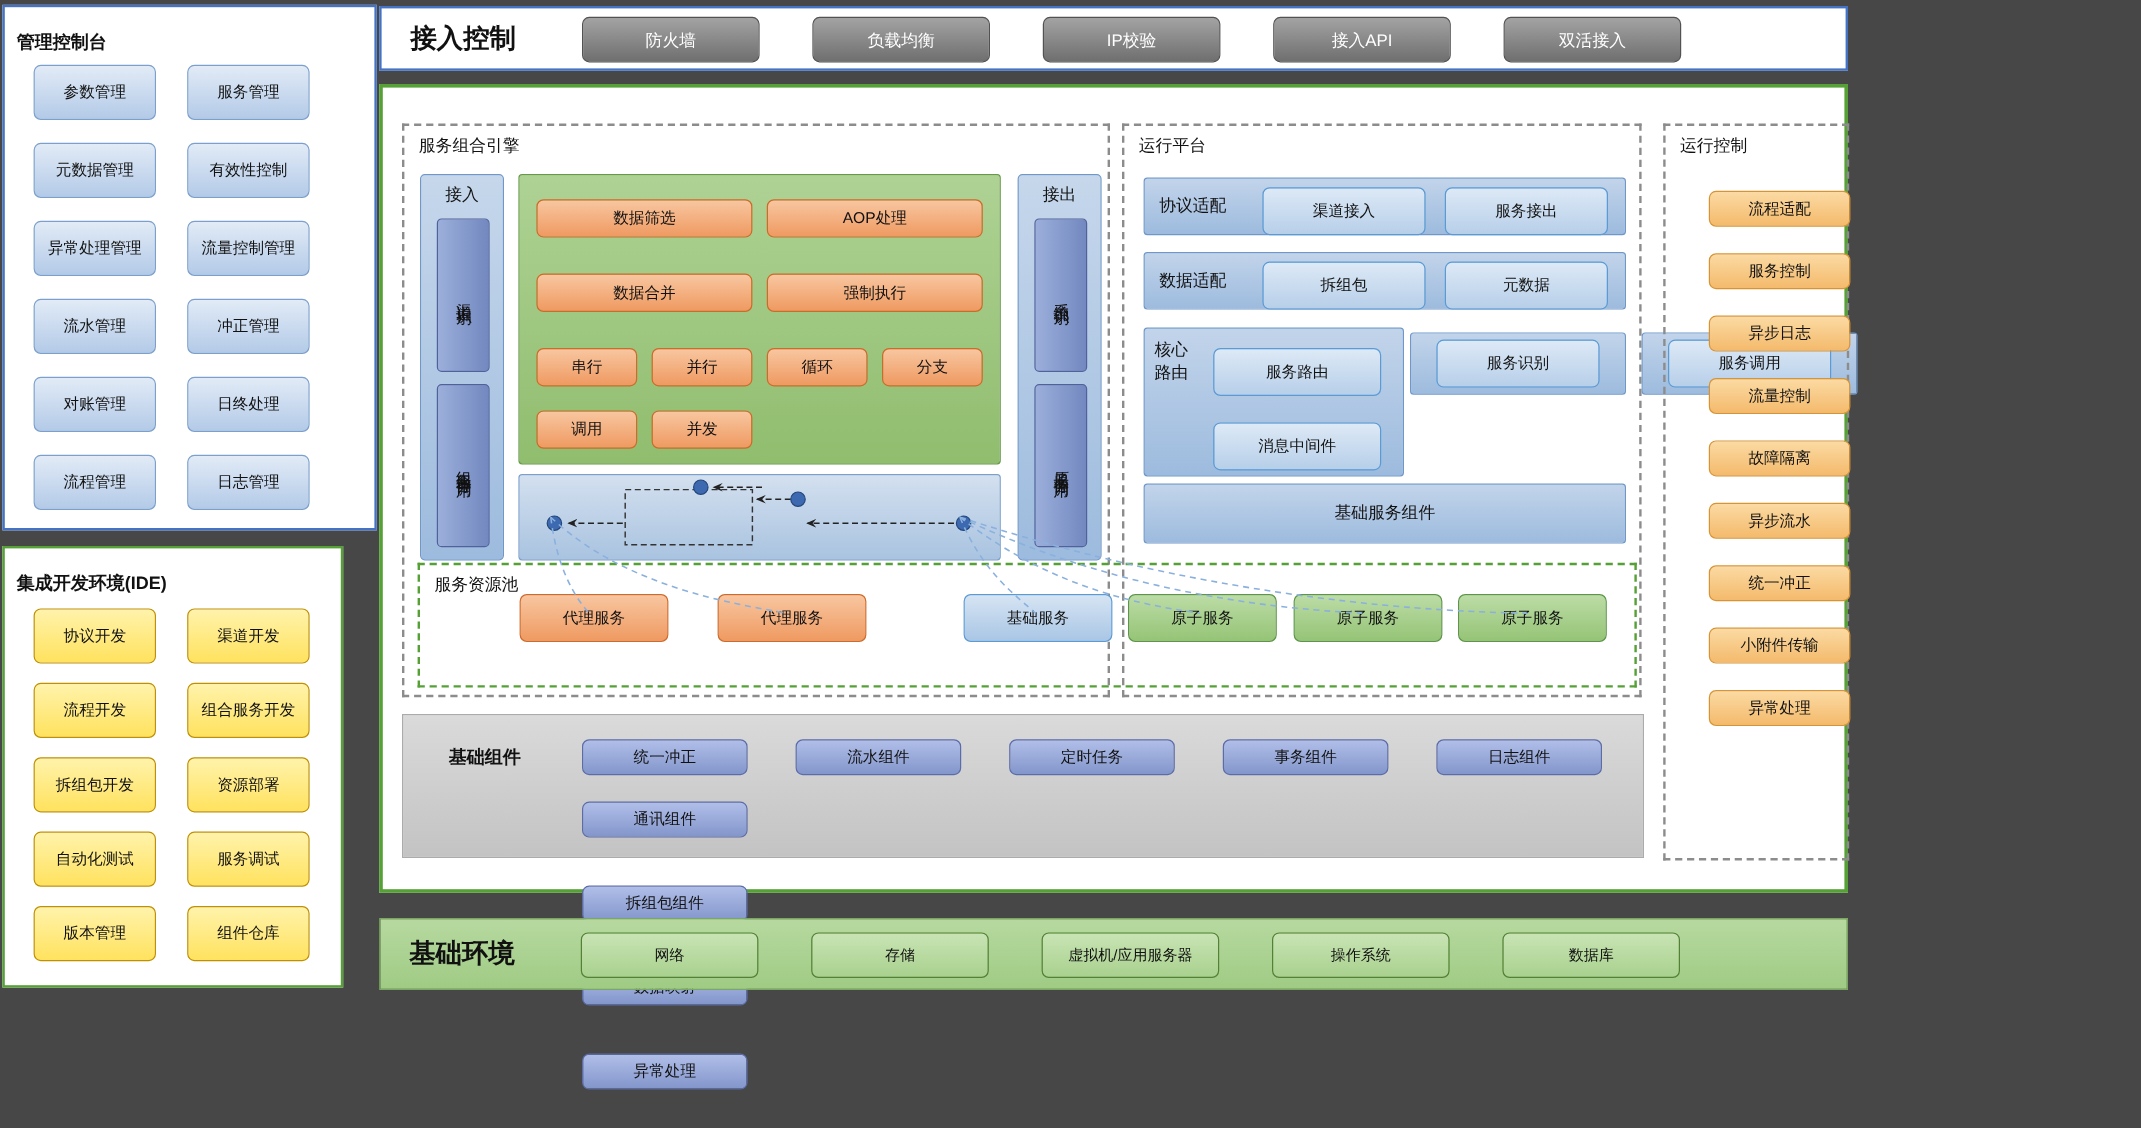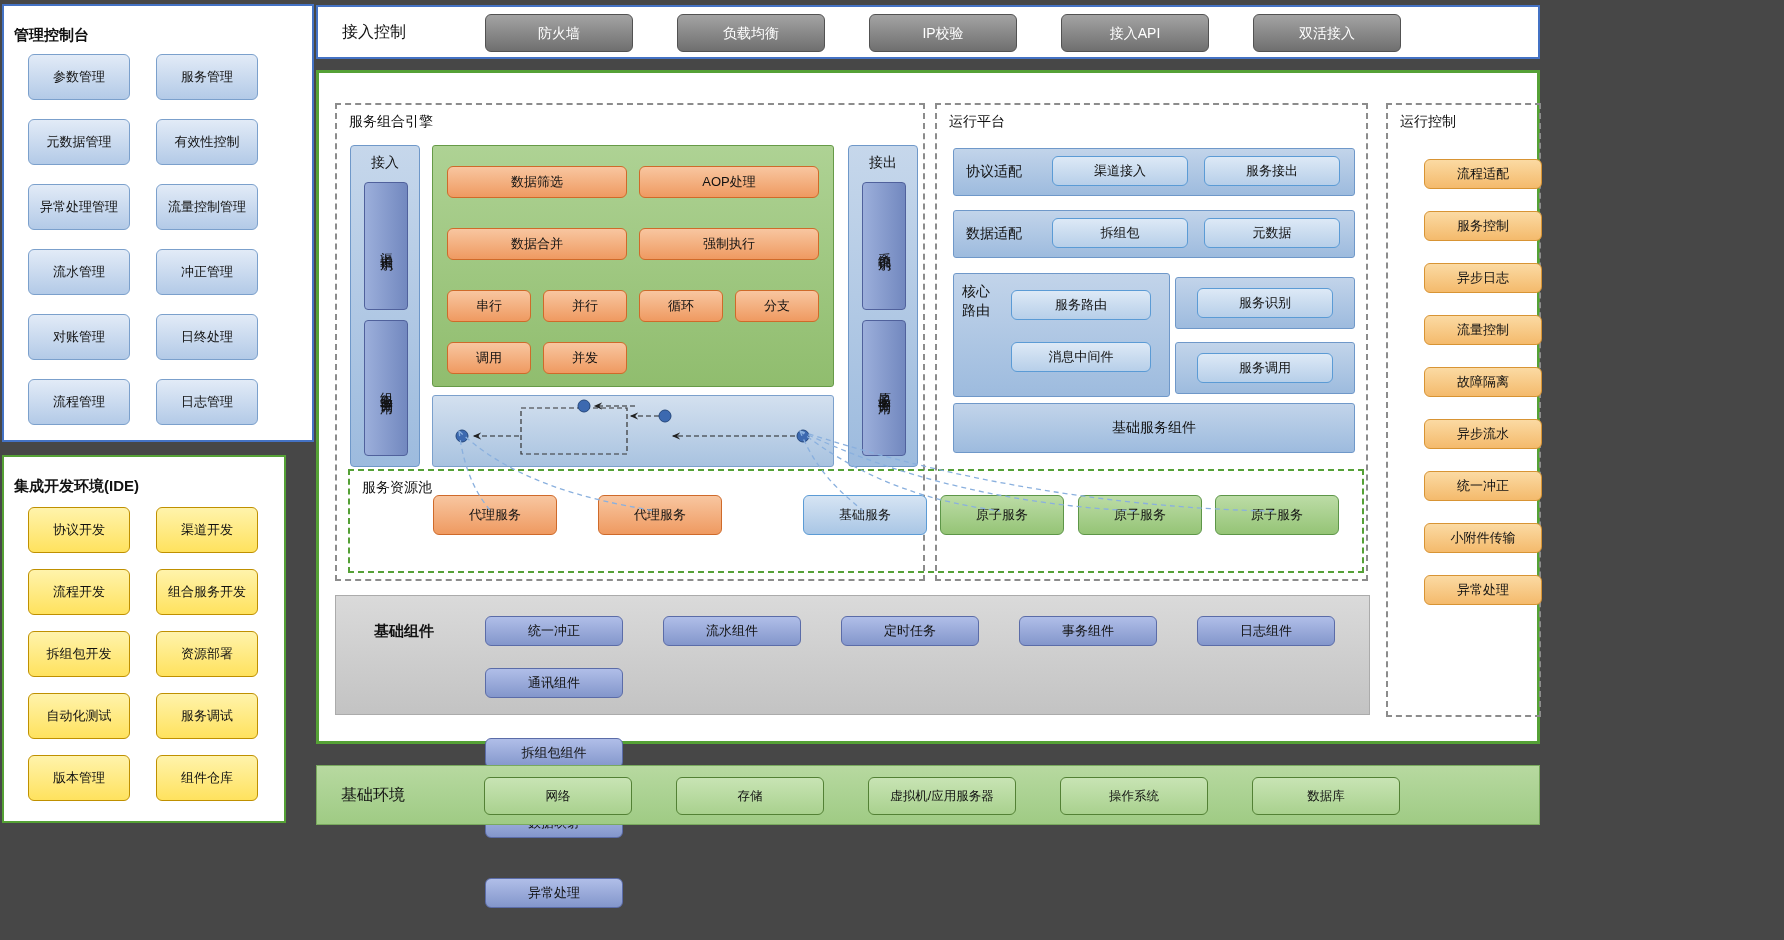--- a/index.html
+++ b/index.html
@@ -23,24 +23,24 @@
   .btn{display:flex;align-items:center;justify-content:center;text-align:center;
        box-sizing:border-box;border-radius:6px;font-size:13px;line-height:1.2;padding:2px 4px;}
   .btn-blue{height:46px;background:linear-gradient(#e2ebf7,#b3cae7);border:1px solid #7ba0cc;}
   .btn-yellow{height:46px;background:linear-gradient(#fff3ab,#ffe25e);border:1px solid #bf9000;}
   .btn-gray{width:148px;height:38px;color:#fff;font-size:14px;
             background:linear-gradient(#a3a3a3,#6f6f6f);border:1px solid #525252;}
   .btn-orange{background:linear-gradient(#f8c6a0,#ef9a61);border:1px solid #cf6a2a;}
   .btn-gold{width:118px;height:30px;background:linear-gradient(#fbdaa3,#f4ba6c);border:1px solid #d89434;margin-left:39px;}
   .btn-peri{width:138px;height:30px;background:linear-gradient(#b0bee8,#8396cb);border:1px solid #5b6ca8;}
   .btn-env{width:148px;height:38px;font-size:12.5px;background:linear-gradient(#c8e4b4,#a9d18e);border:1px solid #538135;}
-  .p-btn{width:136px;height:30px;background:linear-gradient(#dde9f6,#b7cfe9);border:1px solid #5b9bd5;}
+  .p-btn{width:136px;height:40px;background:linear-gradient(#dde9f6,#b7cfe9);border:1px solid #5b9bd5;}
   
   .access{left:316px;top:5px;width:1224px;height:54px;background:#fff;border:2px solid var(--blue-accent,#4472c4);}
-  .bar-title{position:absolute;left:24px;top:50%;transform:translateY(-50%);font-size:16px;font-weight:normal;}
+  .bar-title{position:absolute;left:24px;top:50%;transform:translateY(-50%);font-size:22px;font-weight:bold;}
   .access-btns{position:absolute;left:167px;top:7px;display:flex;gap:44px;}
   
   .main{left:316px;top:70px;width:1224px;height:674px;background:#fff;border:3px solid var(--green-accent,#55a136);}
   .dashed{position:absolute;border:2px dashed #8c8c8c;background:transparent;box-sizing:border-box;}
   .sec-title{position:absolute;left:12px;top:8px;font-size:14px;}
   
   .engine{left:16px;top:30px;width:590px;height:478px;}
   .io-col{position:absolute;top:40px;width:68px;height:320px;border-radius:4px;
           background:linear-gradient(#c6d7eb,#9dbbde);border:1px solid #6f98c9;}
   .inlet{left:13px;} .outlet{left:511px;}
@@ -76,21 +76,21 @@
   .p-row{position:absolute;left:16px;width:400px;height:46px;border-radius:3px;
          background:linear-gradient(#c2d4ea,#9dbbde);border:1px solid #6f98c9;}
   .p-row1{top:43px;} .p-row2{top:105px;}
   .p-label{position:absolute;left:12px;top:50%;transform:translateY(-50%);font-size:14px;}
   .p-btns{position:absolute;left:98px;top:7px;display:flex;gap:16px;}
   .core{position:absolute;left:16px;top:168px;width:215px;height:122px;border-radius:3px;
         background:linear-gradient(#c2d4ea,#9dbbde);border:1px solid #6f98c9;}
   .core-label{position:absolute;left:8px;top:8px;width:32px;font-size:14px;line-height:1.35;}
   .core-btns{position:absolute;left:57px;top:16px;display:flex;flex-direction:column;gap:22px;}
   .core-btns .p-btn{width:140px;}
-  .side-col{position:absolute;left:238px;top:172px;display:flex;flex-direction:column;gap:13px;}
+  .side-col{position:absolute;left:238px;top:172px;display:flex;flex-direction:row;gap:13px;}
   .side-box{width:178px;height:50px;border-radius:3px;display:flex;align-items:center;justify-content:center;
             background:linear-gradient(#c2d4ea,#9dbbde);border:1px solid #6f98c9;}
   .p-bottom{position:absolute;left:16px;top:298px;width:400px;height:48px;border-radius:3px;
             display:flex;align-items:center;justify-content:center;font-size:14px;
             background:linear-gradient(#c2d4ea,#9dbbde);border:1px solid #6f98c9;}
   
   .control{left:1067px;top:30px;width:155px;height:614px;}
   .control-items{position:absolute;top:54px;left:0;width:100%;display:flex;flex-direction:column;align-items:center;gap:22px;}
   
   .comps{position:absolute;left:16px;top:522px;width:1033px;height:118px;

